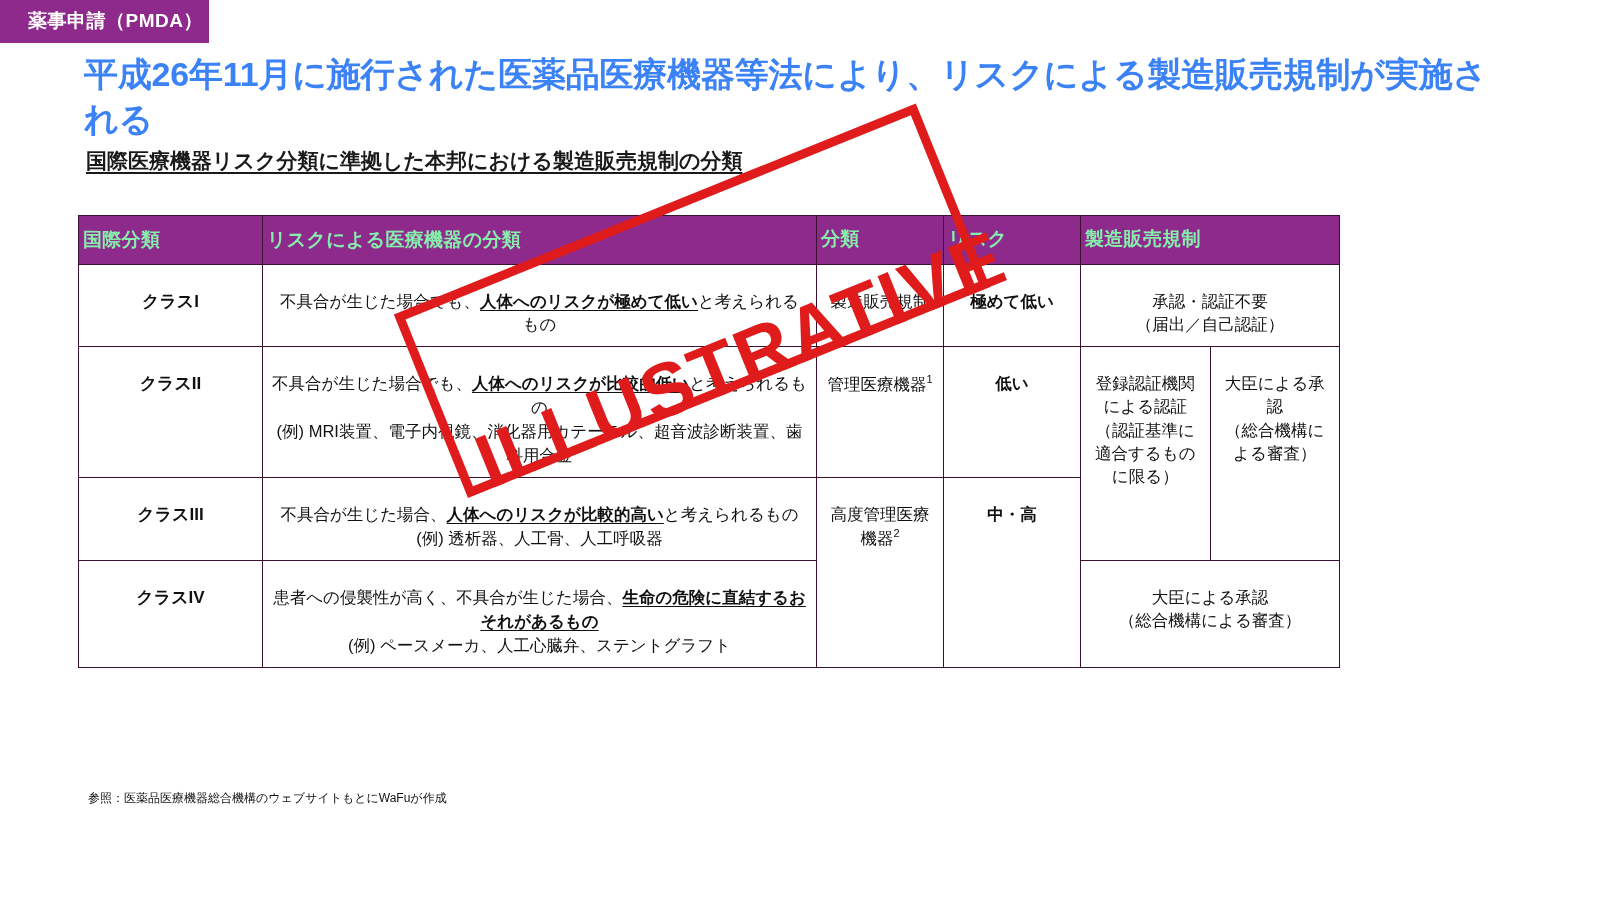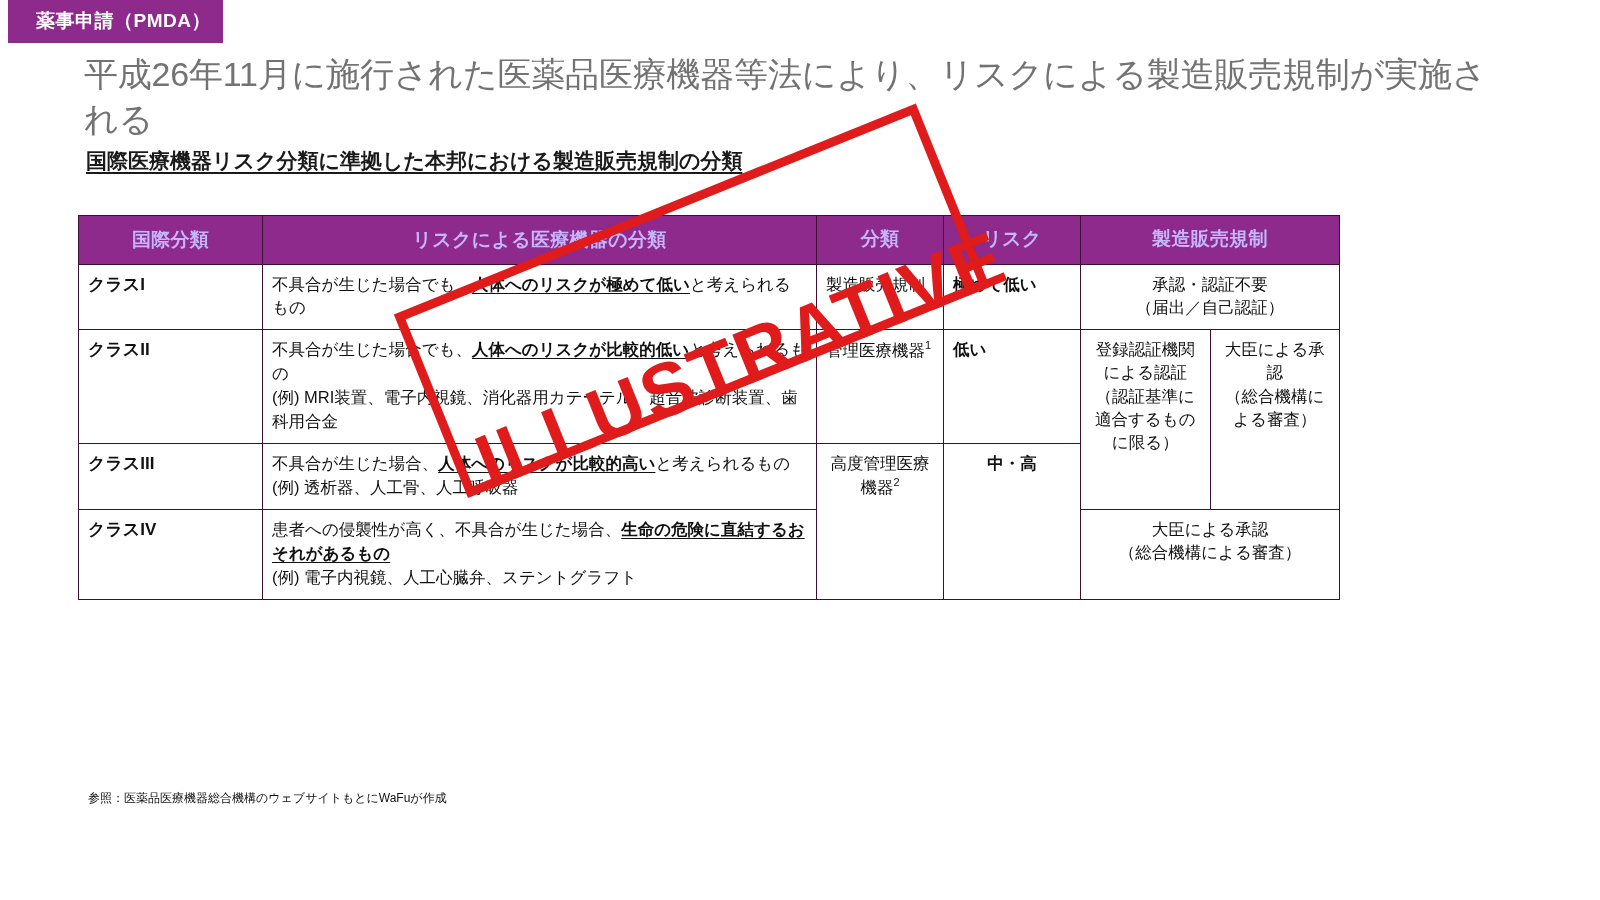--- a/index.html
+++ b/index.html
@@ -12,38 +12,38 @@
     background: #ffffff;
     font-family: "Liberation Sans", "DejaVu Sans", sans-serif;
     color: #111111;
     position: relative;
     overflow: hidden;
   }
   
   .tag {
     position: absolute;
     top: 0;
-    left: 8px;
+    left: 0;
     background: #8e2a8b;
     color: #ffffff;
     font-size: 19px;
     font-weight: bold;
-    padding: 8px 12px 9px 28px;
+    padding: 8px 6px 9px 28px;
     letter-spacing: 0.5px;
   }
   
   .title {
     position: absolute;
     top: 52px;
     left: 84px;
     width: 1420px;
     font-size: 34px;
-    font-weight: normal;
+    font-weight: bold;
     line-height: 1.33;
-    color: #737373;
+    color: #3b82f6;
     letter-spacing: -0.2px;
   }
   
   .subtitle {
     position: absolute;
     top: 147px;
     left: 86px;
     font-size: 21px;
     font-weight: bold;
     text-decoration: underline;
@@ -58,28 +58,29 @@
     width: 1262px;
   }
   table.risk {
     border-collapse: collapse;
     width: 100%;
     table-layout: fixed;
   }
   table.risk th, table.risk td {
     border: 1px solid #3b1030;
     vertical-align: top;
-    padding: 8px 9px 9px 9px;
+    padding: 25px 9px 9px 9px;
+    text-align: center;
   }
   table.risk thead th {
     background: #8e2a8b;
-    color: #c4b5fd;
+    color: #86efac;
     font-size: 19px;
     font-weight: bold;
-    text-align: center;
+    text-align: left;
     vertical-align: middle;
     padding: 10px 4px;
     letter-spacing: 0.3px;
   }
   .c-class { width: 175px; font-size: 17px; font-weight: bold; }
   .c-desc  { width: 545px; font-size: 16.5px; line-height: 1.45; }
   .c-cat   { width: 118px; font-size: 16.5px; line-height: 1.4; }
   .c-risk  { width: 128px; font-size: 16.5px; font-weight: bold; line-height: 1.4; }
   .c-reg   { font-size: 16.5px; line-height: 1.4; }
 
@@ -187,21 +188,21 @@
 
       <tr>
         <td class="c-class">クラスIII</td>
         <td class="c-desc"><span>不具合が生じた場合、</span><span class="u">人体へのリスクが比較的高い</span><span>と考えられるもの</span><span class="ex">(例)  透析器、人工骨、人工呼吸器</span></td>
         <td class="c-cat mid center" rowspan="2"><span>高度管理医療機器</span><span class="sup">2</span></td>
         <td class="c-risk mid center" rowspan="2">中・高</td>
       </tr>
 
       <tr>
         <td class="c-class">クラスIV</td>
-        <td class="c-desc"><span>患者への侵襲性が高く、不具合が生じた場合、</span><span class="u">生命の危険に直結するおそれがあるもの</span><span class="ex">(例)  電子内視鏡、人工心臓弁、ステントグラフト</span></td>
+        <td class="c-desc"><span>患者への侵襲性が高く、不具合が生じた場合、</span><span class="u">生命の危険に直結するおそれがあるもの</span><span class="ex">(例)  ペースメーカ、人工心臓弁、ステントグラフト</span></td>
         <td class="c-reg center" colspan="2" style="white-space:pre-line">大臣による承認
 （総合機構による審査）</td>
       </tr>
     </tbody>
   </table>
 </div>
 
 <div class="footnotes">
 </div>
 

